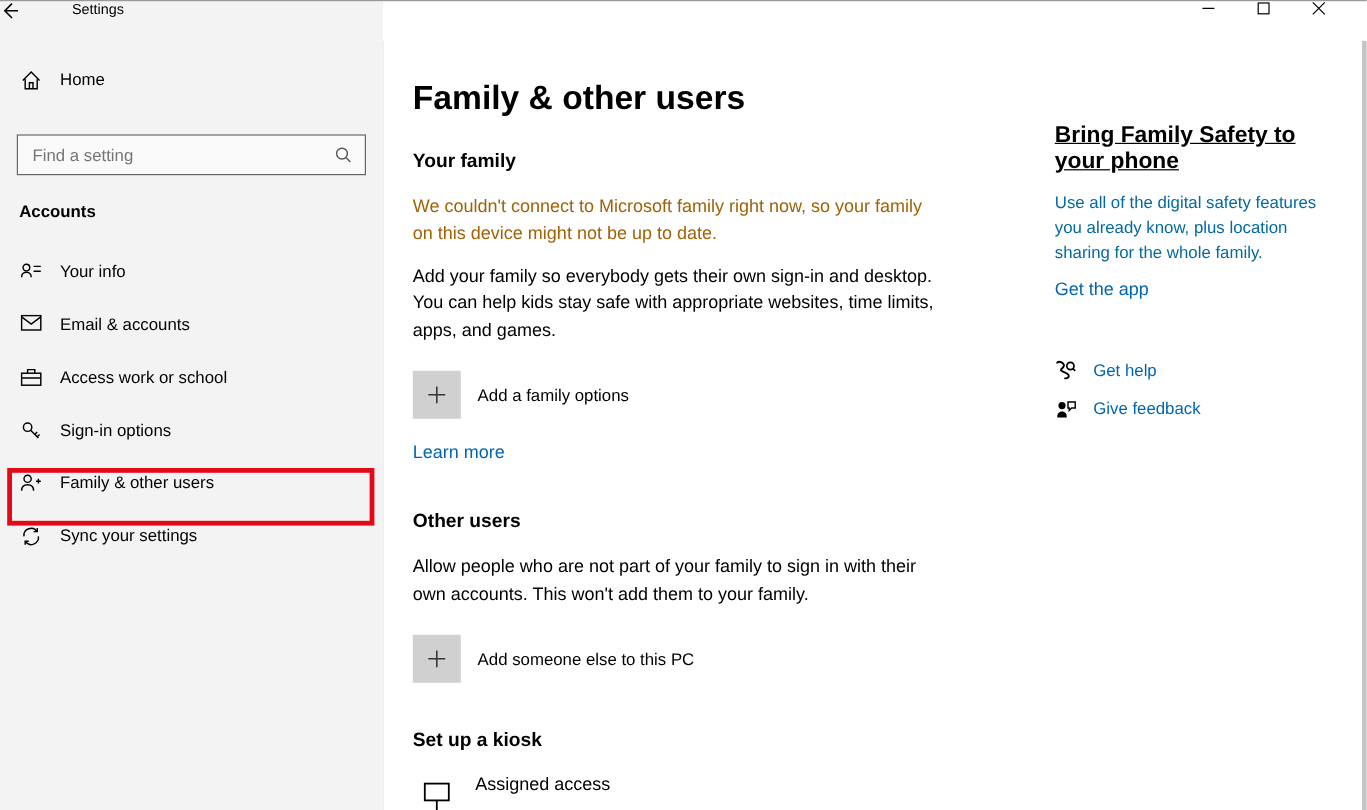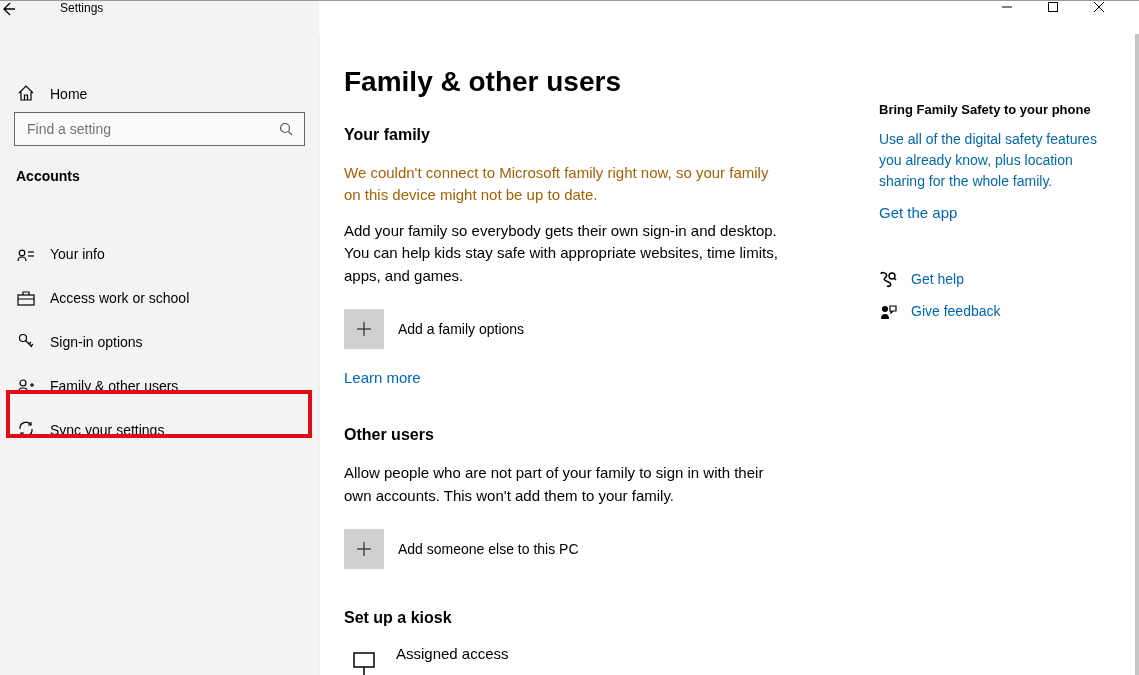--- a/index.html
+++ b/index.html
@@ -55,21 +55,21 @@
     width: 270px;
     padding: 68px 20px 0 10px;
     position: relative;
   }
   .vscroll {
     position: absolute;
     top: 0; right: 0; width: 4px; height: 100%;
     background: #c5c5c5;
   }
   .nav-item {
-    display: flex; align-items: flex-end;
+    display: flex; align-items: flex-start;
     height: 44px; padding-left: 16px;
     cursor: pointer;
   }
   .nav-item .ic { width: 20px; display:flex; align-items:center; justify-content:center; }
   .nav-item .lbl { margin-left: 14px; font-size: 14px; }
   .search {
     margin: 10px 14px 22px 14px;
     height: 34px;
     border: 1px solid #666;
     background: #fafafa;
@@ -107,21 +107,21 @@
     display: flex; align-items: center; margin-bottom: 20px; cursor: pointer;
   }
   .plus-box {
     width: 40px; height: 40px; background: #d0d0d0;
     display: flex; align-items: center; justify-content: center;
     margin-right: 14px;
   }
   .plus-box svg { stroke: #333; }
   .link { color: #0066b4; font-size: 15px; cursor: pointer; }
   .rp-title {
-    font-size: 13px; font-weight: 600; margin-bottom: 12px;
+    font-size: 19px; font-weight: 600; margin-bottom: 12px; text-decoration: underline;
   }
   .rp-body {
     font-size: 14px; line-height: 1.5; color: #0369a1; margin-bottom: 12px;
   }
   .rp-link-row {
     display: flex; align-items: flex-start; margin-bottom: 14px; cursor: pointer;
   }
   .rp-link-row .ic { width: 22px; display:flex; }
   .rp-link-row .txt { margin-left: 10px; color: #0066b4; font-size: 14px; }
   .kiosk-ic {
@@ -192,20 +192,29 @@
         <svg width="18" height="14" viewBox="0 0 18 14">
             <circle cx="5" cy="5" r="2.8" stroke="#000" stroke-width="1.2" fill="none"></circle>
             <path d="M1 13 C1 10 3 9 5 9 C7 9 9 10 9 13" stroke="#000" stroke-width="1.2" fill="none"></path>
             <line x1="11" y1="4" x2="17" y2="4" stroke="#000" stroke-width="1.2"></line>
             <line x1="11" y1="8" x2="17" y2="8" stroke="#000" stroke-width="1.2"></line>
           </svg>
       </span>
       <span class="lbl">Your info</span>
     </div>
 
+    <div class="nav-item">
+      <span class="ic">
+        <svg width="18" height="14" viewBox="0 0 18 14">
+            <rect x="1" y="1" width="16" height="12" stroke="#000" stroke-width="1.2" fill="none"></rect>
+            <path d="M1 2 L9 8 L17 2" stroke="#000" stroke-width="1.2" fill="none"></path>
+          </svg>
+      </span>
+      <span class="lbl">Email &amp; accounts</span>
+    </div>
 
     <div class="nav-item">
       <span class="ic">
         <svg width="18" height="16" viewBox="0 0 18 16">
             <rect x="1" y="5" width="16" height="10" stroke="#000" stroke-width="1.2" fill="none"></rect>
             <path d="M6 5 V2 H12 V5 M1 9 H17" stroke="#000" stroke-width="1.2" fill="none"></path>
           </svg>
       </span>
       <span class="lbl">Access work or school</span>
     </div>

